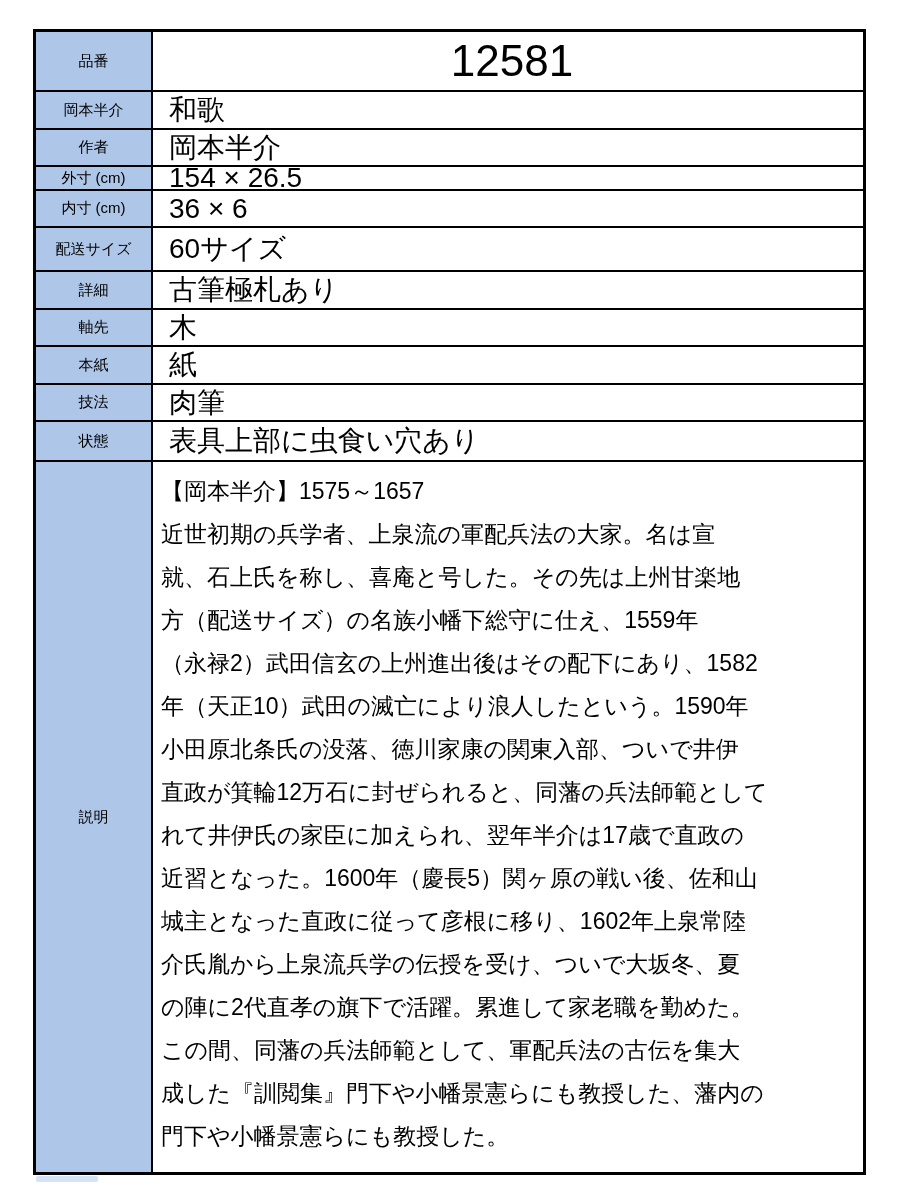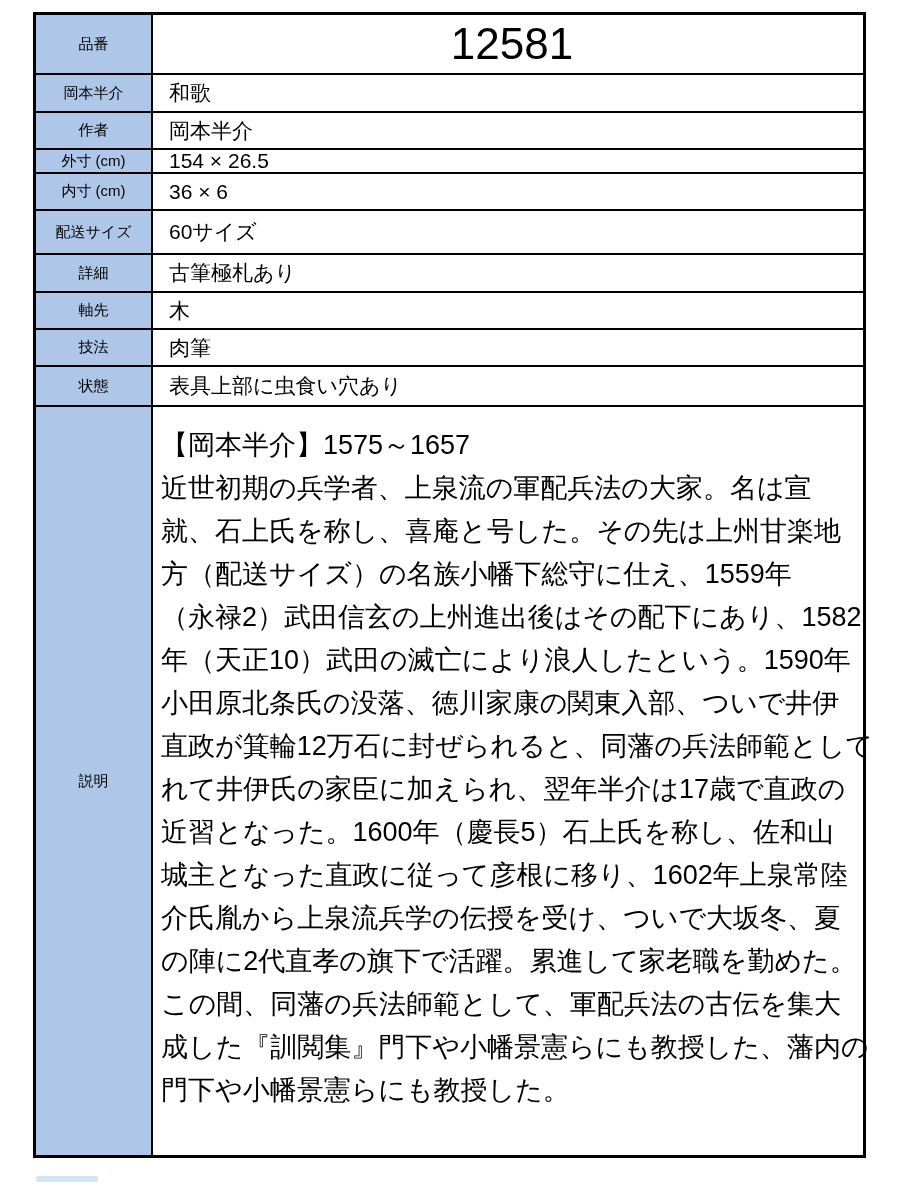--- a/index.html
+++ b/index.html
@@ -16,21 +16,21 @@
     color:var(--text);
   }
   .page{
     position:relative;
     width:900px;height:1200px;
     background:var(--page-bg);
     overflow:hidden;
   }
   .spec-table{
     position:absolute;
-    left:33px;top:12px;
+    left:33px;top:29px;
     width:833px;height:1146px;
     box-sizing:border-box;
     border:3px solid var(--border);
     display:flex;
     flex-direction:column;
     background:#ffffff;
   }
   .row{
     display:flex;
     box-sizing:border-box;
@@ -50,35 +50,35 @@
     font-size:15px;
     line-height:1.1;
     text-align:center;
     white-space:nowrap;
   }
   .value-cell{
     flex:1 1 auto;
     display:flex;
     align-items:center;
     padding-left:16px;
-    font-size:21px;
+    font-size:28px;
     background:#ffffff;
     overflow:hidden;
     white-space:nowrap;
   }
   .item-number-cell{
     justify-content:center;
     padding-left:8px;
     font-size:44px;
     font-weight:400;
   }
   .desc-cell{
     display:block;
-    padding:17px 4px 0 8px;
-    font-size:27px;
+    padding:8px 4px 0 8px;
+    font-size:23px;
     line-height:43px;
   }
   .desc-line{
     white-space:nowrap;
     overflow:hidden;
     height:43px;
   }
   .artifact-strip{
     position:absolute;
     left:36px;top:1176px;
@@ -126,20 +126,24 @@
     <div class="row" style="height:38px">
       <div class="cell label-cell">詳細</div>
       <div class="cell value-cell">古筆極札あり</div>
     </div>
 
     <div class="row" style="height:37px">
       <div class="cell label-cell">軸先</div>
       <div class="cell value-cell">木</div>
     </div>
 
+    <div class="row" style="height:38px">
+      <div class="cell label-cell">本紙</div>
+      <div class="cell value-cell">紙</div>
+    </div>
 
     <div class="row" style="height:37px">
       <div class="cell label-cell">技法</div>
       <div class="cell value-cell">肉筆</div>
     </div>
 
     <div class="row" style="height:40px">
       <div class="cell label-cell">状態</div>
       <div class="cell value-cell">表具上部に虫食い穴あり</div>
     </div>
@@ -149,21 +153,21 @@
       <div class="cell desc-cell">
         <div class="desc-line">【岡本半介】1575～1657</div>
         <div class="desc-line">近世初期の兵学者、上泉流の軍配兵法の大家。名は宣</div>
         <div class="desc-line">就、石上氏を称し、喜庵と号した。その先は上州甘楽地</div>
         <div class="desc-line">方（配送サイズ）の名族小幡下総守に仕え、1559年</div>
         <div class="desc-line">（永禄2）武田信玄の上州進出後はその配下にあり、1582</div>
         <div class="desc-line">年（天正10）武田の滅亡により浪人したという。1590年</div>
         <div class="desc-line">小田原北条氏の没落、徳川家康の関東入部、ついで井伊</div>
         <div class="desc-line">直政が箕輪12万石に封ぜられると、同藩の兵法師範として</div>
         <div class="desc-line">れて井伊氏の家臣に加えられ、翌年半介は17歳で直政の</div>
-        <div class="desc-line">近習となった。1600年（慶長5）石上氏を称し、佐和山</div>
+        <div class="desc-line">近習となった。1600年（慶長5）関ヶ原の戦い後、佐和山</div>
         <div class="desc-line">城主となった直政に従って彦根に移り、1602年上泉常陸</div>
         <div class="desc-line">介氏胤から上泉流兵学の伝授を受け、ついで大坂冬、夏</div>
         <div class="desc-line">の陣に2代直孝の旗下で活躍。累進して家老職を勤めた。</div>
         <div class="desc-line">この間、同藩の兵法師範として、軍配兵法の古伝を集大</div>
         <div class="desc-line">成した『訓閲集』門下や小幡景憲らにも教授した、藩内の</div>
         <div class="desc-line">門下や小幡景憲らにも教授した。</div>
       </div>
     </div>
 
   </div>

